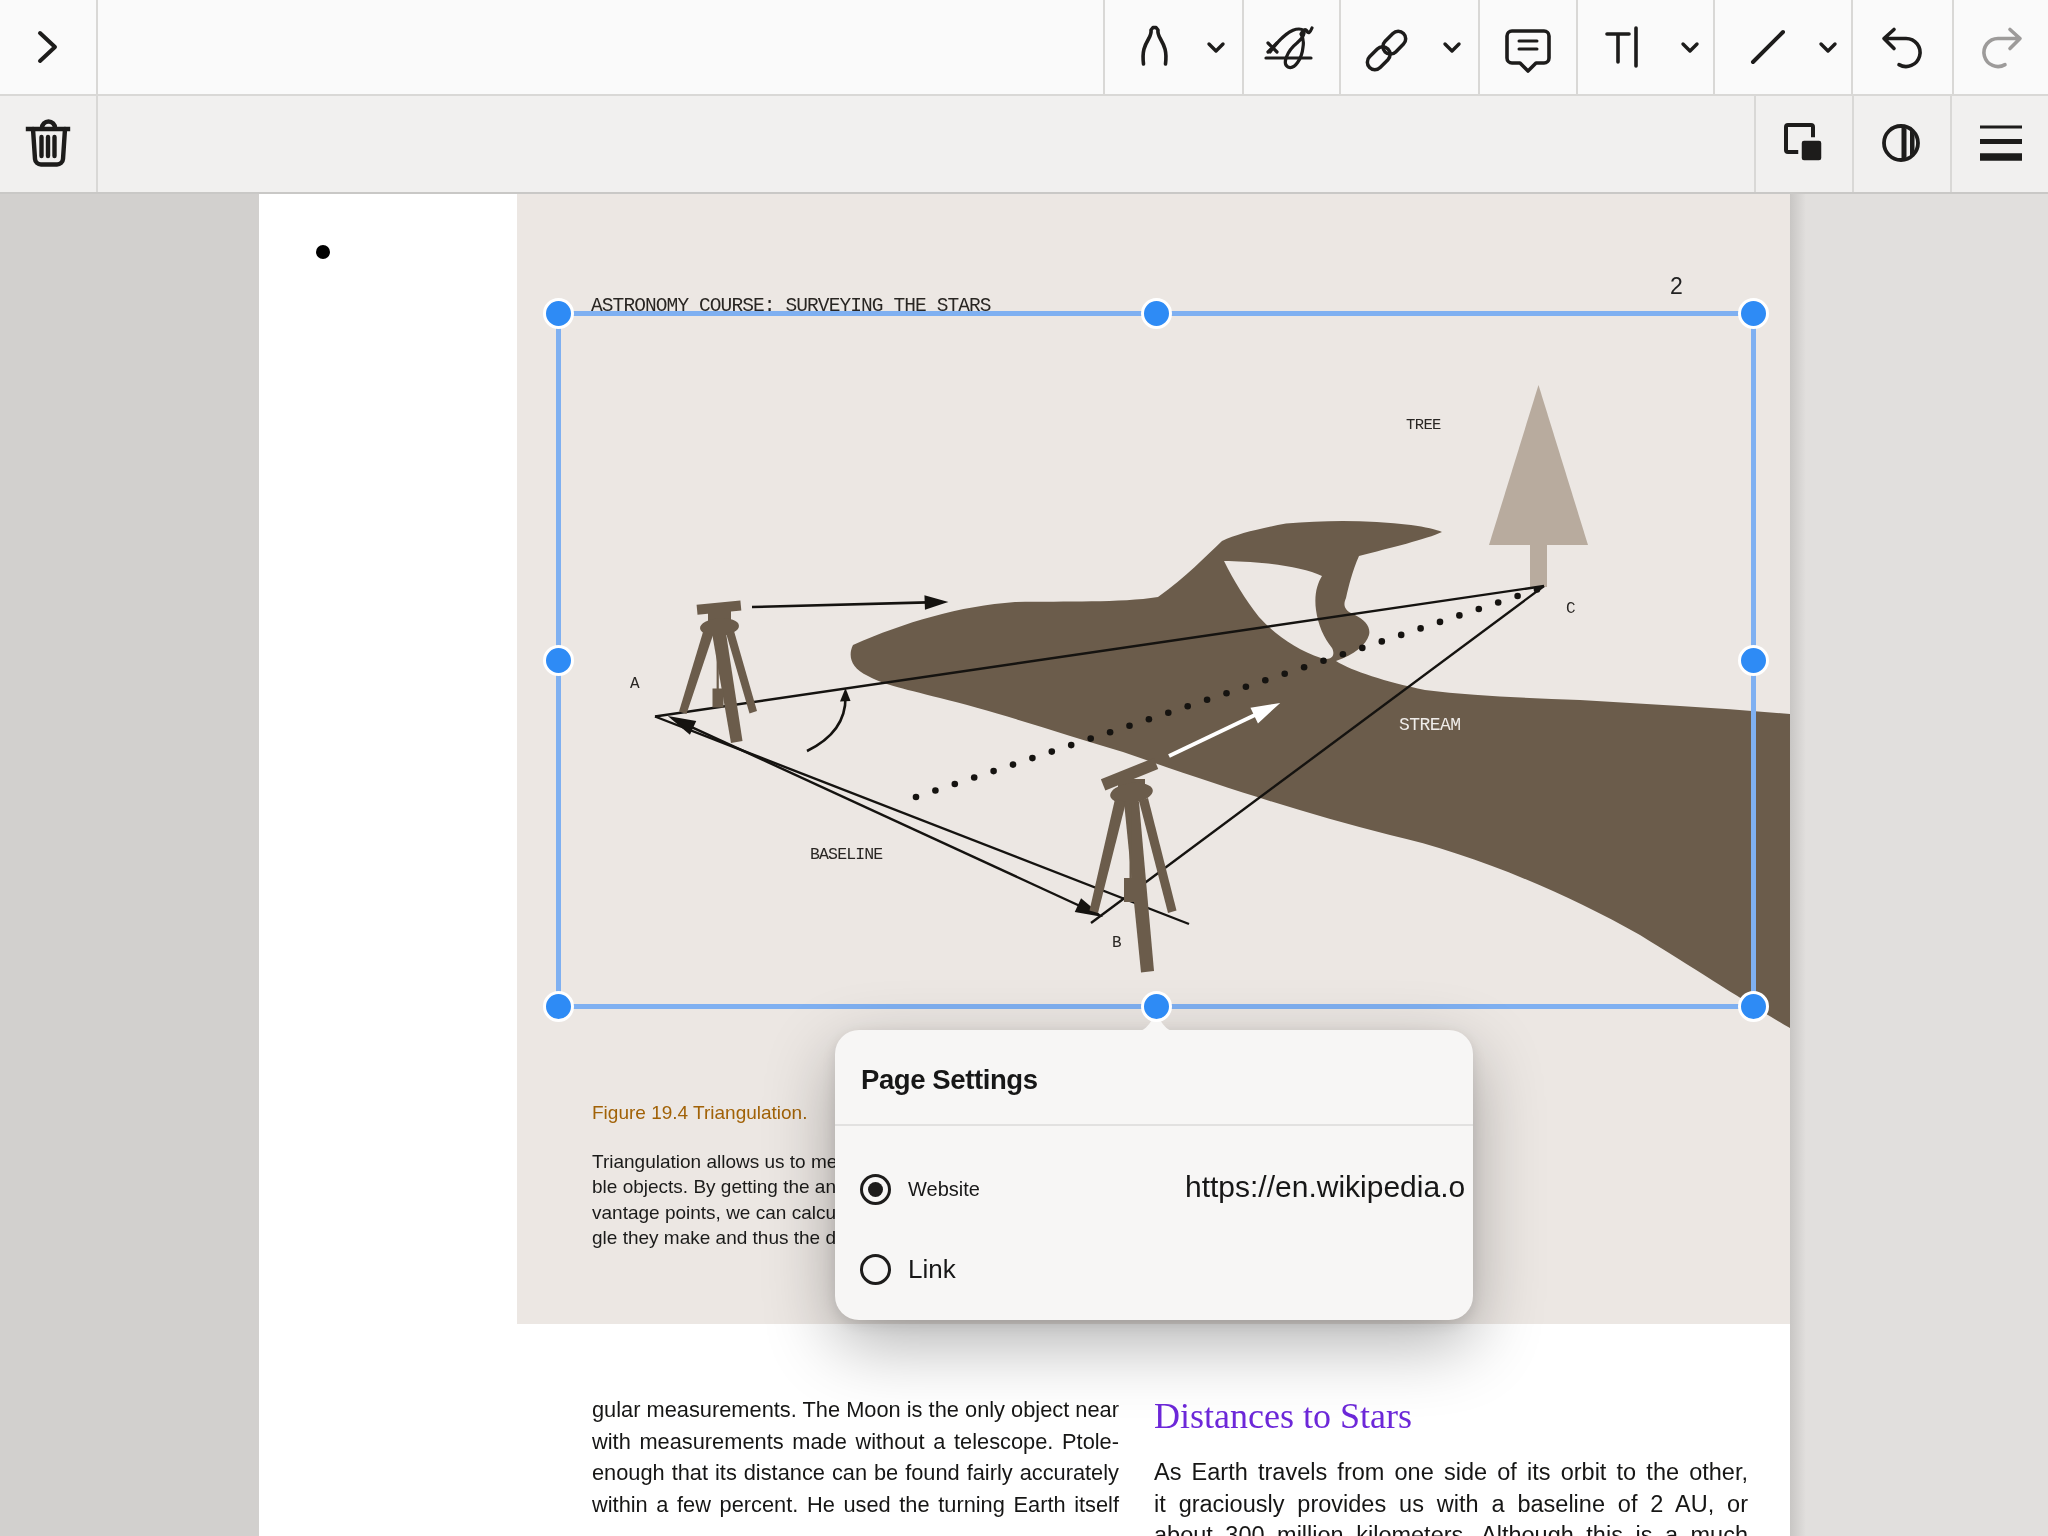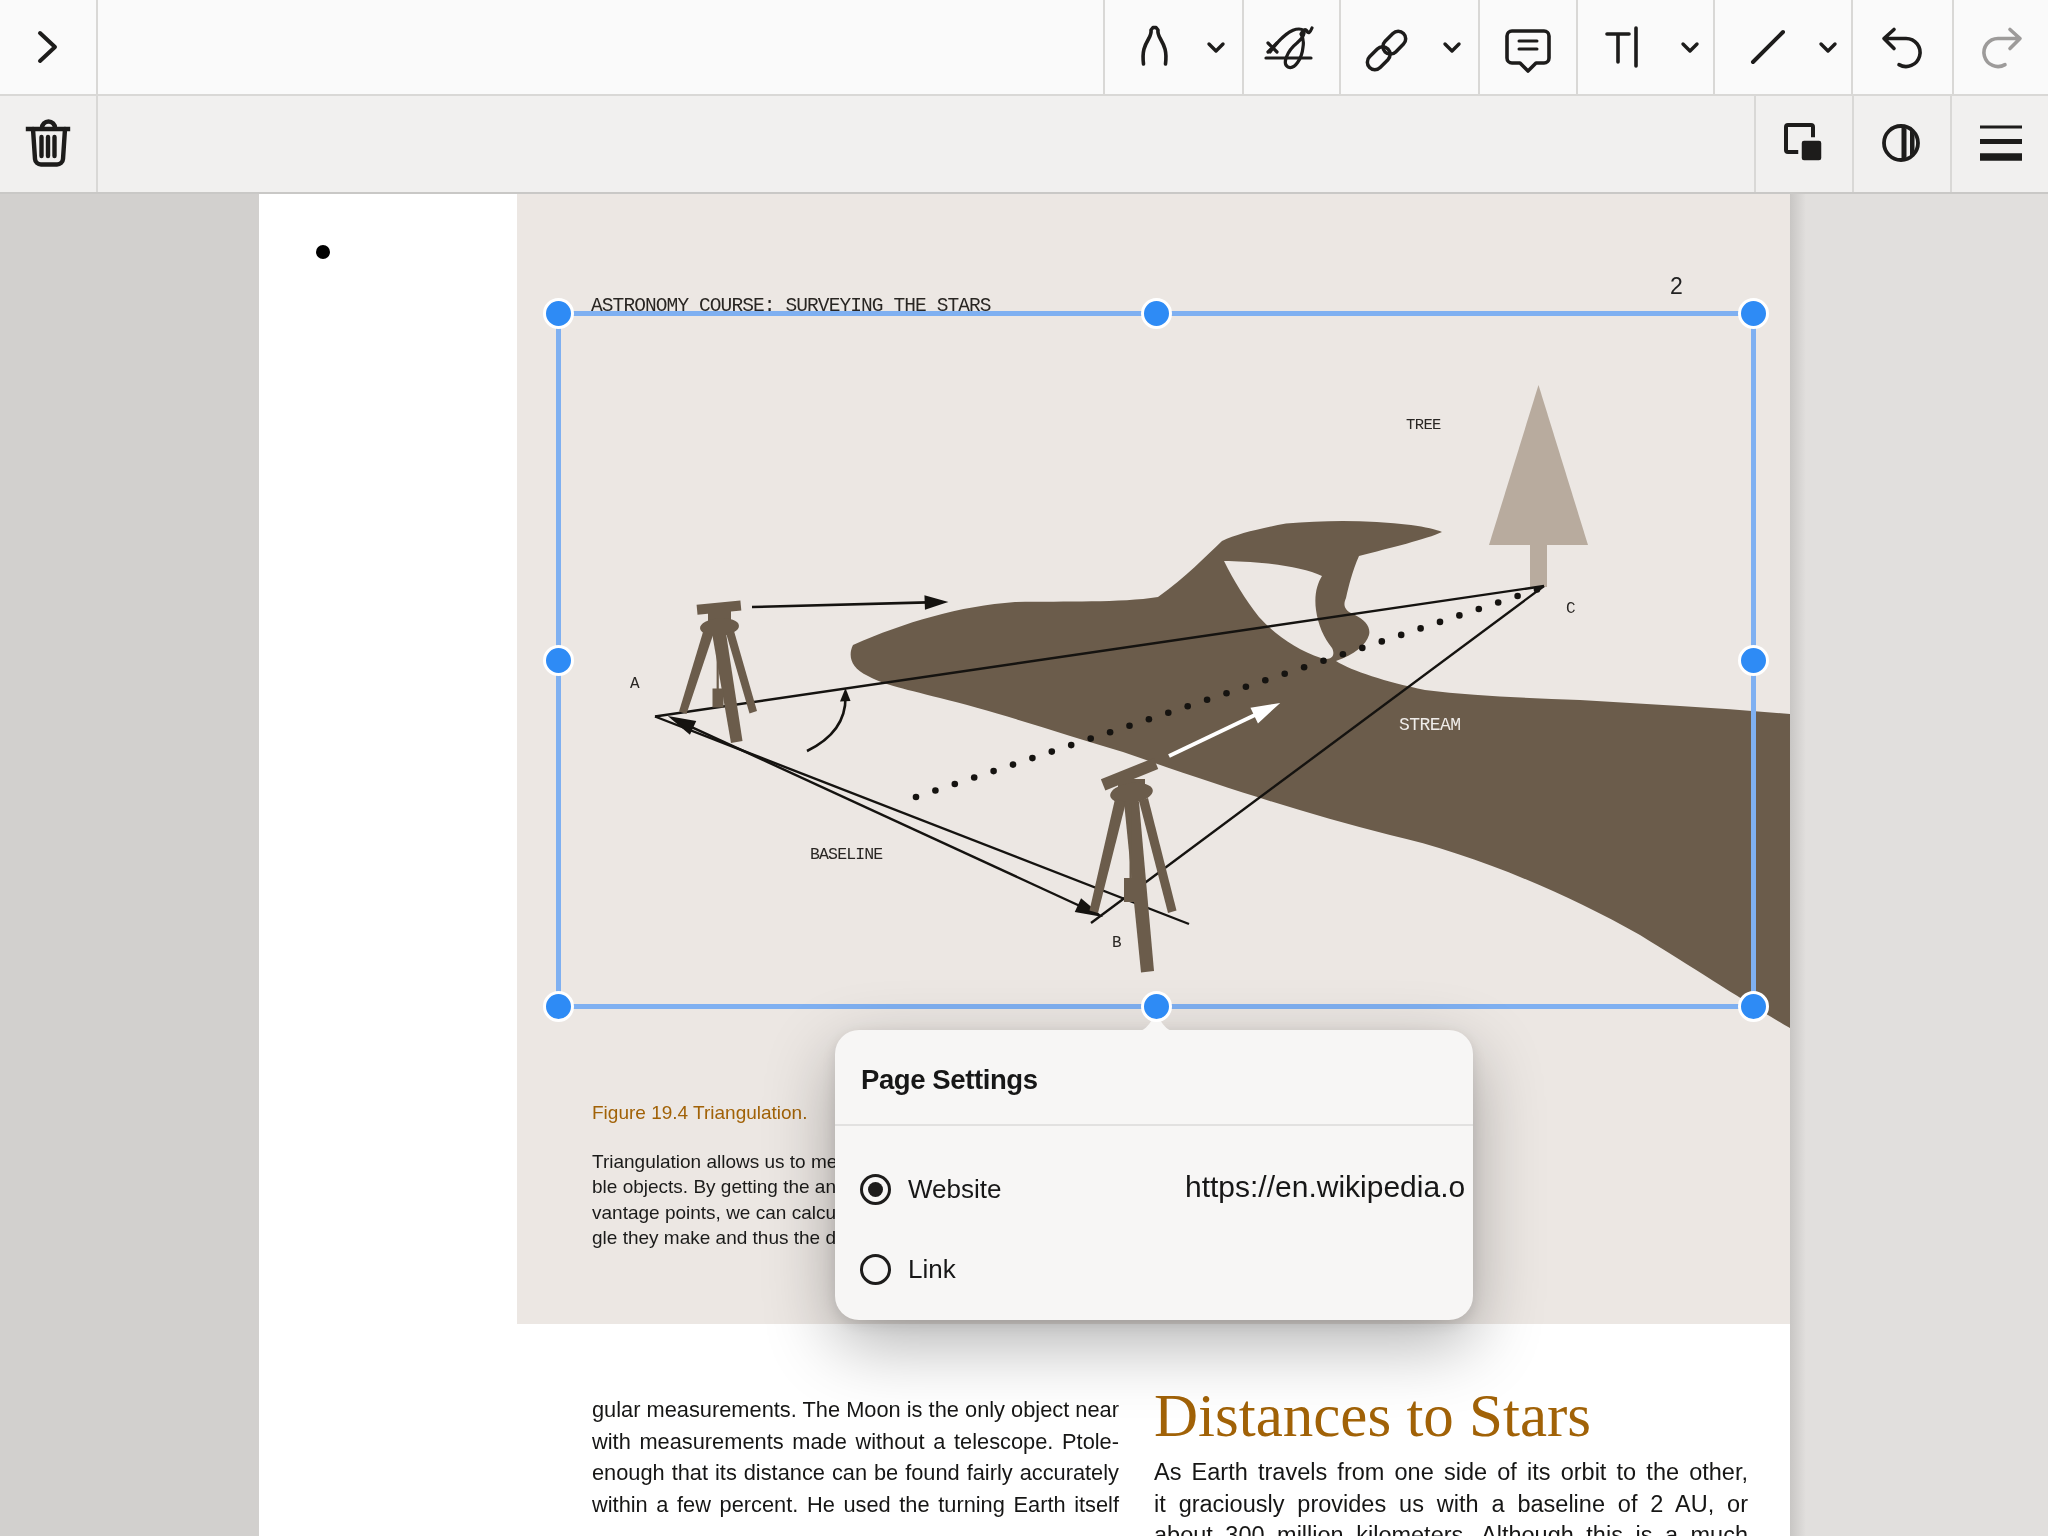--- a/index.html
+++ b/index.html
@@ -26,31 +26,31 @@
   
   #pop{left:835px;top:1030px;width:638px;height:290px;background:#f7f6f5;border-radius:24px;
        box-shadow:0 24px 70px rgba(0,0,0,.30),0 4px 14px rgba(0,0,0,.10);z-index:50;}
   #popcaret{left:1134px;top:1012px;z-index:50;}
   #poptitle{left:861px;top:1064px;font-size:27.5px;font-weight:bold;color:#171717;z-index:51;letter-spacing:-.4px;}
   #popsep{left:835px;top:1124px;width:638px;height:2px;background:#e2e1e0;z-index:51;}
   .radio{position:absolute;width:25px;height:25px;border-radius:50%;border:3px solid #1d1c1b;z-index:51;}
   .radio .dot{position:absolute;left:5px;top:5px;width:15px;height:15px;border-radius:50%;background:#1d1c1b;}
   #rweb{left:860px;top:1174px;}
   #rpage{left:860px;top:1254px;}
-  #tweb{left:908px;top:1174px;line-height:30px;font-size:26px;color:#171717;z-index:51;}
+  #tweb{left:908px;top:1174px;line-height:30px;font-size:20px;color:#171717;z-index:51;}
   #tpage{left:908px;top:1254px;line-height:30px;font-size:26px;color:#171717;z-index:51;}
   #turl{left:1185px;top:1170px;width:282px;line-height:34px;font-size:30px;color:#171717;z-index:51;
         white-space:nowrap;overflow:hidden;}
   
   .cap{left:592px;top:1102px;font-size:19px;color:#a16207;z-index:5;}
   .para{left:592px;top:1149px;width:560px;font-size:19px;line-height:25.4px;color:#1b1b1a;z-index:5;white-space:nowrap;}
   .colL{left:592px;top:1397px;width:527px;font-size:21.8px;color:#161615;z-index:5;}
   .colR{left:1154px;top:1459px;width:594px;font-size:23.5px;color:#161615;z-index:5;}
   .jline{text-align:justify;text-align-last:justify;height:31.5px;overflow:visible;white-space:nowrap;}
-  #head{left:1154px;top:1389px;line-height:54px;font-size:61px;font-family:"Liberation Serif",serif;color:#a16207;z-index:5;}
+  #head{left:1154px;top:1389px;line-height:54px;font-size:36px;font-family:"Liberation Serif",serif;color:#6d28d9;z-index:5;}
   #pgnum{left:1670px;top:273px;font-size:23px;color:#222;z-index:5;}
 </style>
 </head>
 <body>
 <div class="abs" id="content"></div>
 <div class="abs" id="leftgray"></div>
 <div class="abs" id="page"></div>
 <div class="abs" id="fig"></div>
 <div class="abs" id="rightshadow"></div>
 <div class="abs" id="bullet"></div>

